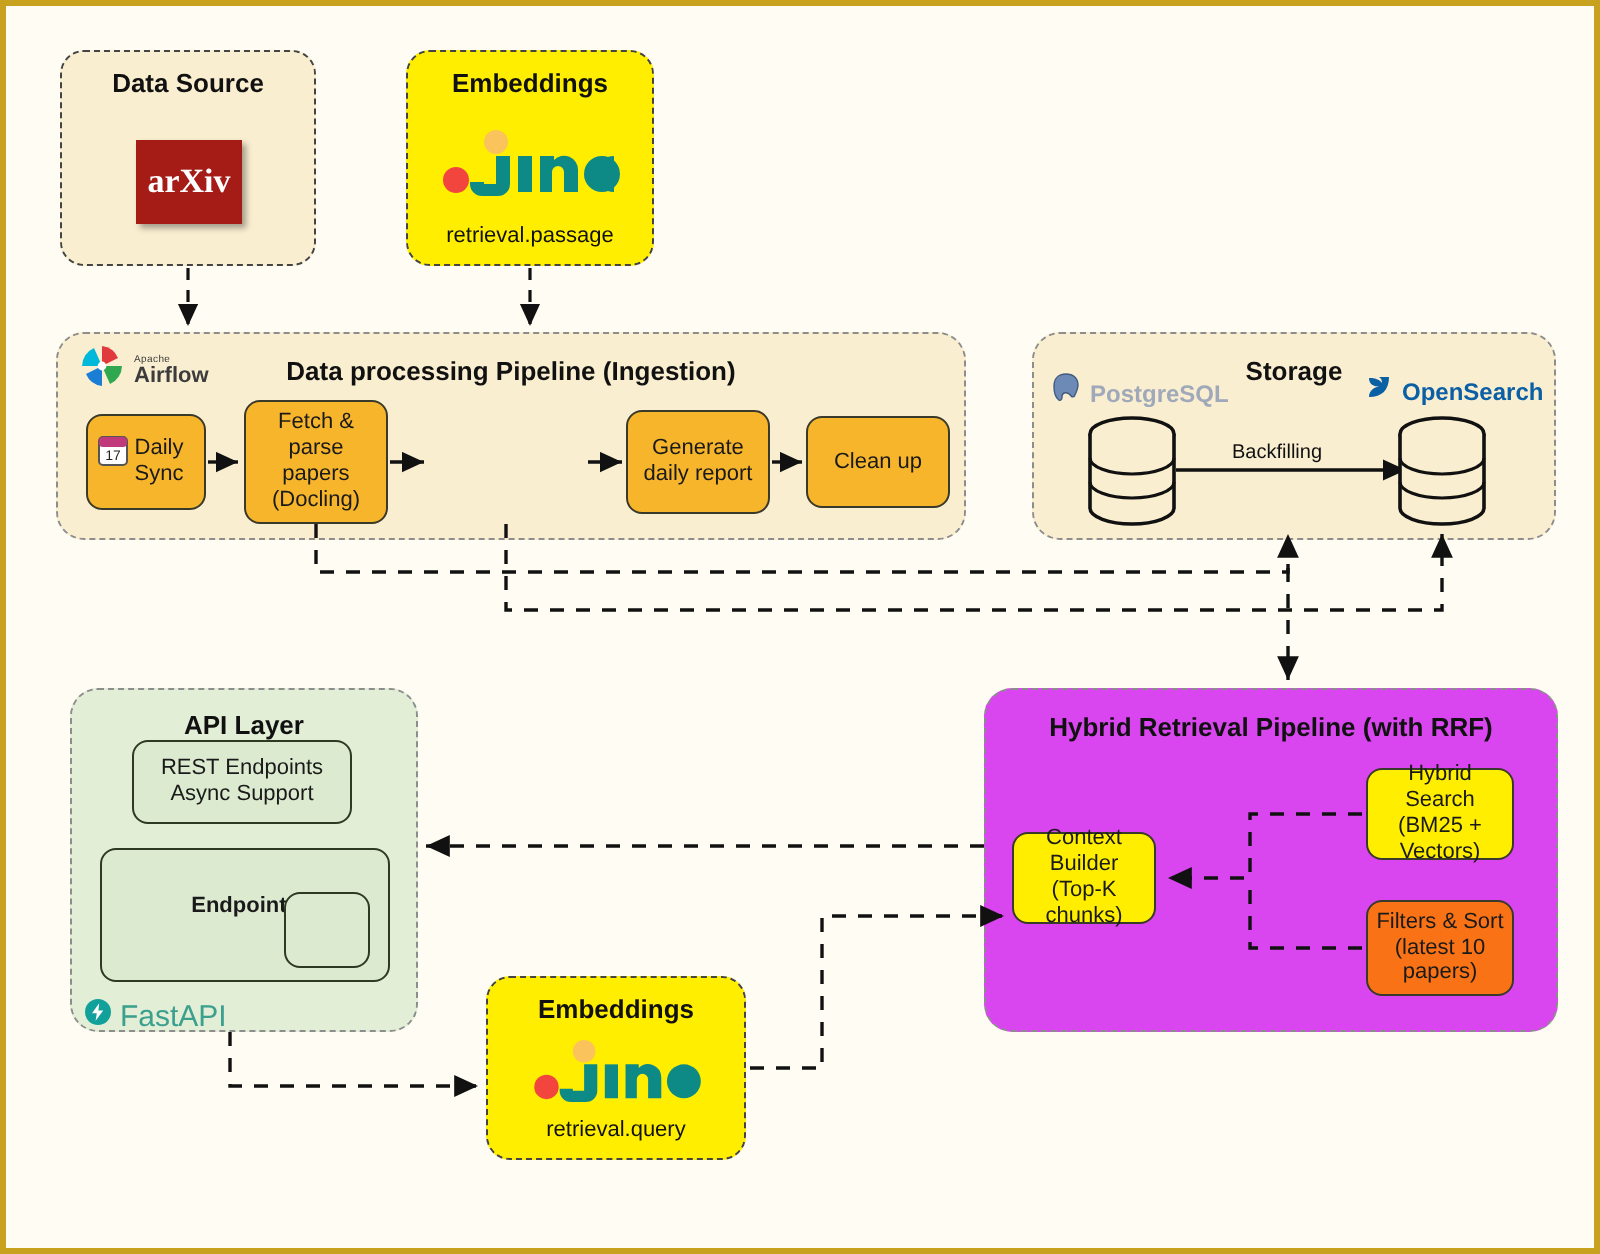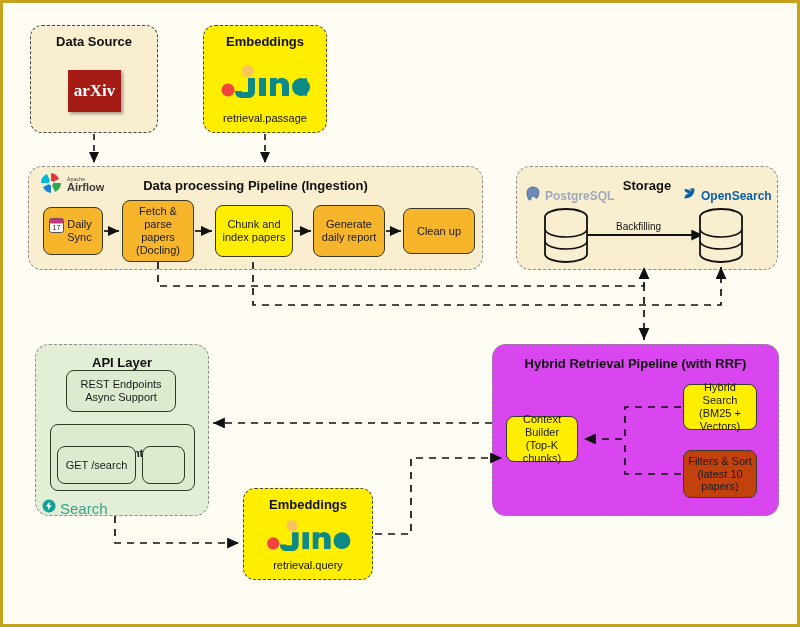--- a/index.html
+++ b/index.html
@@ -45,21 +45,21 @@
     align-items: center;
     justify-content: center;
     text-align: center;
     font-size: 11px;
     line-height: 1.18;
     color: #1a1a1a;
     padding: 18px 3px;
   }
   .box-orange { background: #f7b52c; }
   .box-yellow { background: #ffee00; }
-  .box-blue   { background: #c2410c; }
+  .box-blue   { background: #f97316; }
   .box-green  { background: #dcead0; border-color: #2e3a24; }
 
   .box-dash {
     position: absolute;
     border: 1.6px dashed #444;
     border-radius: 12px;
     background: #ffee00;
   }
   .box-dash-cream { background: #faeed1; }
 
@@ -150,22 +150,20 @@
       </svg>
     </span>
     <span style="margin-left:13px; white-space:pre-line;">Daily
 Sync</span>
   </div>
 
   <div class="box box-orange" style="left:119px; top:197px; width:72px; height:62px; white-space:pre-line;">Fetch &amp;
 parse papers
 (Docling)</div>
 
-  <div class="box box-yellow" style="left:212px; top:202px; width:78px; height:52px; white-space:pre-line;">Chunk and
-index papers</div>
 
   <div class="box box-orange" style="left:310px; top:202px; width:72px; height:52px; white-space:pre-line;">Generate
 daily report</div>
 
   <div class="box box-orange" style="left:400px; top:205px; width:72px; height:46px;">Clean up</div>
 
   <div class="group group-cream" style="left:513px; top:163px; width:262px; height:104px;text-decoration:underline;">
     <div class="group-title" style="top:11px;">Storage</div>
   </div>
 
@@ -190,31 +188,30 @@
   <div class="group group-green" style="left:32px; top:341px; width:174px; height:172px;">
     <div class="group-title" style="top:10px;">API Layer</div>
   </div>
 
   <div class="box box-green" style="left:63px; top:367px; width:110px; height:42px; white-space:pre-line;">REST Endpoints
 Async Support</div>
 
   <div class="box box-green" style="left:47px; top:421px; width:145px; height:67px; align-items:flex-start; justify-content:center;">
     <span style="font-weight:bold; font-size:11px; margin-top:4px;">Endpoints</span>
   </div>
-  <div class="box box-green" style="left:54px; top:443px; width:79px; height:35px;">GET /search</div>
   <div class="box box-green" style="left:139px; top:443px; width:43px; height:35px;"></div>
 
   <div class="brandrow" style="left:39px; top:496px;">
     <span>
       <svg width="14" height="14" viewBox="0 0 14 14">
         <circle cx="7" cy="7" r="6.5" fill="#12a19a"></circle>
         <path d="M7.6 2.6 L4 7.6 h2.4 L5.8 11.4 L9.6 6.2 H7.2 z" fill="#ffffff"></path>
       </svg>
     </span>
-    <span class="brandtxt" style="color:#3ca08f; font-size:15px; font-weight:normal;">Search</span>
+    <span class="brandtxt" style="color:#3ca08f; font-size:15px; font-weight:normal;">FastAPI</span>
   </div>
 
   <div class="box-dash" style="left:240px; top:485px; width:130px; height:92px;">
     <div class="card-title">Embeddings</div>
     <div class="jina" style="left:20px; top:30px; width:90px; height:32px;">
       <svg width="90" height="32" viewBox="0 0 90 34">
         <circle cx="7" cy="26" r="6.5" fill="#f2453d"></circle>
         <circle cx="27" cy="7" r="6" fill="#fbc35b"></circle>
         <path d="M20 14 h14 v14 a6 6 0 0 1 -6 6 h-8 a6 6 0 0 1 -6 -6 v-1 h7 v1 h6 v-14 z" fill="#0e8a86"></path>
         <rect x="38" y="14" width="7" height="18" fill="#0e8a86"></rect>

